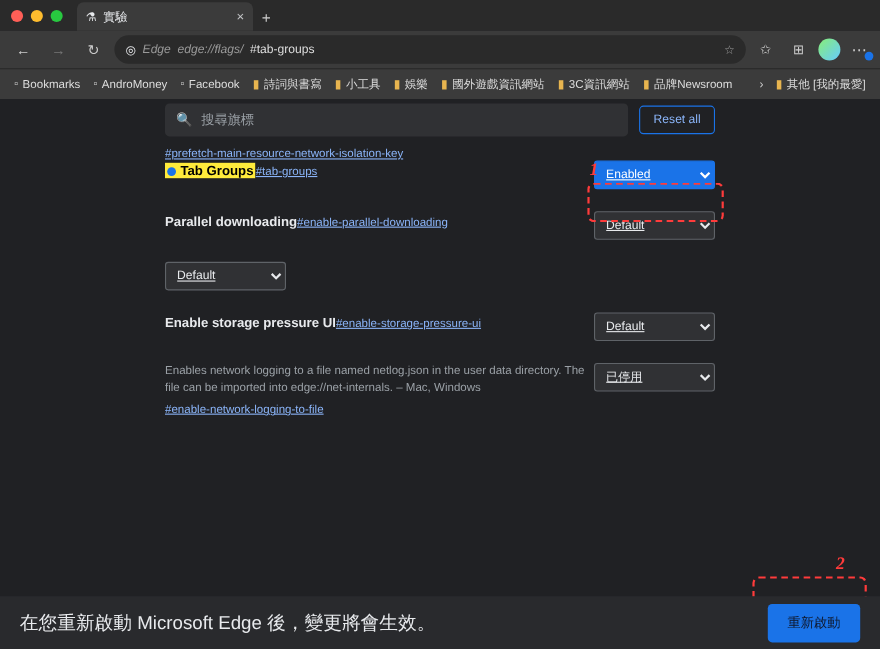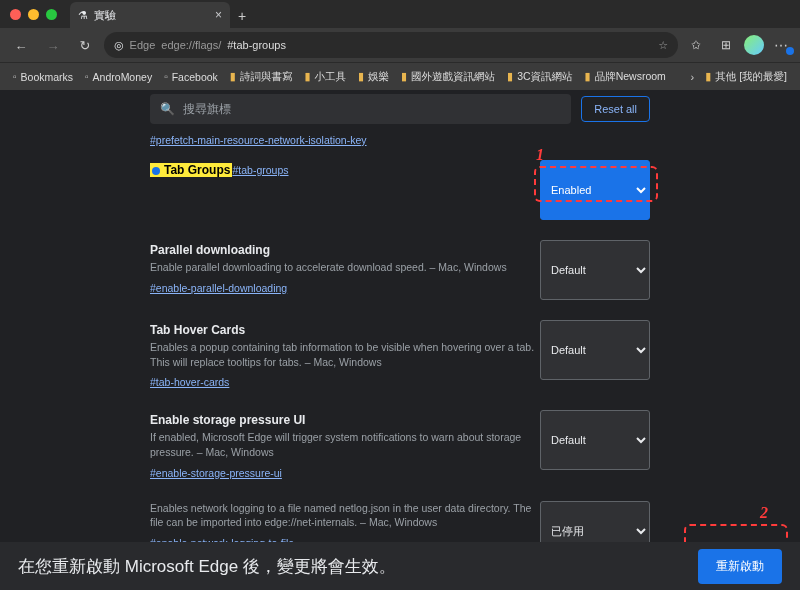--- a/index.html
+++ b/index.html
@@ -17,21 +17,21 @@
 .tab .ico { font-size: 11px; }
 .tab .close { margin-left: auto; font-size: 12px; opacity: .8; }
 .newtab { width: 24px; height: 24px; display: flex; align-items: center; justify-content: center; font-size: 14px; color: #ccc; }
 
 
 .toolbar { height: 34px; background: #3b3b3b; display: flex; align-items: center; padding: 0 8px; gap: 6px; }
 .navbtn { width: 26px; height: 26px; display: flex; align-items: center; justify-content: center; color: #ccc; font-size: 13px; border-radius: 4px; }
 .navbtn.dis { opacity: .4; }
 .omnibox { flex: 1; background: #2a2a2a; border-radius: 14px; height: 26px; display: flex; align-items: center; padding: 0 10px; gap: 6px; font-size: 11px; }
 .omnibox .elogo { font-size: 11px; }
-.omnibox .proto { color: #999; }
+.omnibox .proto { color: #999; font-style: italic; }
 .omnibox .path { color: #ddd; }
 .omnibox .star { margin-left: auto; color: #999; }
 .ext { width: 24px; height: 24px; display: flex; align-items: center; justify-content: center; color: #ccc; font-size: 12px; }
 .avatar { width: 20px; height: 20px; border-radius: 50%; background: linear-gradient(135deg,#8e7,#6cf); }
 .more { font-size: 14px; color: #ccc; padding: 0 4px; position: relative; }
 .badge { position: absolute; bottom: -2px; right: -2px; width: 8px; height: 8px; background: #1a73e8; border-radius: 50%; }
 
 
 .bookbar { height: 28px; background: #3b3b3b; border-top: 1px solid #2a2a2a; display: flex; align-items: center; padding: 0 8px; gap: 2px; font-size: 10.5px; overflow: hidden; }
 .bm { display: flex; align-items: center; gap: 4px; padding: 0 5px; white-space: nowrap; color: #ddd; }
@@ -39,45 +39,45 @@
 .bm .pi { color: #ccc; font-size: 10px; }
 .bookbar .chev { margin-left: auto; font-size: 11px; color: #ccc; padding: 0 4px; }
 
 
 .content { position: absolute; top: 90px; left: 0; right: 0; bottom: 0; overflow: hidden; }
 .searchrow { display: flex; align-items: center; padding: 4px 150px 10px; gap: 10px; }
 .searchbox { flex: 1; background: #303134; border-radius: 4px; height: 30px; display: flex; align-items: center; padding: 0 10px; gap: 8px; font-size: 12px; color: #9aa0a6; }
 .resetbtn { border: 1px solid #1a73e8; color: #8ab4f8; background: transparent; padding: 6px 12px; border-radius: 4px; font-size: 11px; text-align: center; }
 
 .flags { padding: 0 150px; }
-.hashline { font-size: 10.5px; color: #8ab4f8; text-decoration: underline; margin-bottom: 14px; }
+.hashline { font-size: 10.5px; color: #8ab4f8; text-decoration: underline; }
 
 .flag { display: flex; margin-bottom: 20px; position: relative; }
 .flag .txt { flex: 1; }
 .ftitle { font-size: 12px; font-weight: 600; color: #e8eaed; margin-bottom: 3px; display: inline-block; }
 .ftitle.hl { background: #ffeb3b; color: #000; padding: 0 2px; }
 .ftitle.hl::before { content: ""; display: inline-block; width: 8px; height: 8px; background: #1a73e8; border-radius: 50%; margin-right: 4px; vertical-align: middle; }
 .fdesc { font-size: 10.5px; color: #9aa0a6; line-height: 1.4; margin-bottom: 3px; }
 .fhash { font-size: 10.5px; color: #8ab4f8; text-decoration: underline; }
 .sel { width: 110px; }
-.sel select { width: 100%; background: #303134; color: #e8eaed; border: 1px solid #5f6368; border-radius: 3px; padding: 22px 6px; font-size: 11px; }
+.sel select { width: 100%; background: #303134; color: #e8eaed; border: 1px solid #5f6368; border-radius: 3px; padding: 5px 6px; font-size: 11px; text-decoration: underline; }
 .sel select.enabled { background: #1a73e8; border-color: #1a73e8; color: #fff; }
 
 
 .redbox { position: absolute; border: 2px dashed #ff3b3b; border-radius: 6px; pointer-events: none; }
 .rb1 { top: 166px; left: 534px; width: 124px; height: 36px; }
 .rb2 { top: 524px; left: 684px; width: 104px; height: 42px; }
 .annot { position: absolute; color: #ff3b3b; font-size: 16px; font-weight: 700; font-style: italic; font-family: Georgia, serif; }
 .a1 { top: 146px; left: 536px; }
 .a2 { top: 504px; left: 760px; }
 
 
 .bottombar { position: absolute; bottom: 0; left: 0; right: 0; height: 48px; background: #292a2d; display: flex; align-items: center; padding: 0 18px; }
 .btxt { font-size: 17px; color: #e8eaed; }
-.relbtn { margin-left: auto; background: #1a73e8; color: #ffffff; border: none; padding: 9px 18px; border-radius: 4px; font-size: 12px; }
+.relbtn { margin-left: auto; background: #1a73e8; color: #0f172a; border: none; padding: 9px 18px; border-radius: 4px; font-size: 12px; }
 </style>
 </head>
 <body>
 
 <div class="titlebar">
   <div class="traffic">
     <div class="dot red"></div>
     <div class="dot yellow"></div>
     <div class="dot green"></div>
   </div>
@@ -161,29 +161,28 @@
     </div>
     <button class="resetbtn">Reset all</button>
   </div>
   <div class="flags">
     <div class="hashline">#prefetch-main-resource-network-isolation-key</div>
     <div class="flag">
         <div class="txt"><span class="ftitle hl">Tab Groups</span><a class="fhash">#tab-groups</a></div>
         <div class="sel"><select class="enabled"><option>Enabled</option></select></div>
       </div>
       <div class="flag">
-        <div class="txt"><span class="ftitle">Parallel downloading</span><div class="fdesc">Enable parallel downloading to accelerate download speed. – Mac, Windows</div><a class="fhash">#enable-parallel-downloading</a></div>
+        <div class="txt"><span class="ftitle">Parallel downloading</span><a class="fhash">#enable-parallel-downloading</a></div>
         <div class="sel"><select><option>Default</option></select></div>
       </div>
       <div class="flag">
-        <div class="txt"><span class="ftitle">Tab Hover Cards</span><div class="fdesc">Enables a popup containing tab information to be visible when hovering over a tab. This will replace tooltips for tabs. – Mac, Windows</div><a class="fhash">#tab-hover-cards</a></div>
         <div class="sel"><select><option>Default</option></select></div>
       </div>
       <div class="flag">
-        <div class="txt"><span class="ftitle">Enable storage pressure UI</span><div class="fdesc">If enabled, Microsoft Edge will trigger system notifications to warn about storage pressure. – Mac, Windows</div><a class="fhash">#enable-storage-pressure-ui</a></div>
+        <div class="txt"><span class="ftitle">Enable storage pressure UI</span><a class="fhash">#enable-storage-pressure-ui</a></div>
         <div class="sel"><select><option>Default</option></select></div>
       </div>
       <div class="flag">
         <div class="txt"><div class="fdesc">Enables network logging to a file named netlog.json in the user data directory. The file can be imported into edge://net-internals. – Mac, Windows</div><a class="fhash">#enable-network-logging-to-file</a></div>
         <div class="sel"><select><option>已停用</option></select></div>
       </div>
   </div>
 </div>
 
 <div class="annot a1">1</div>

